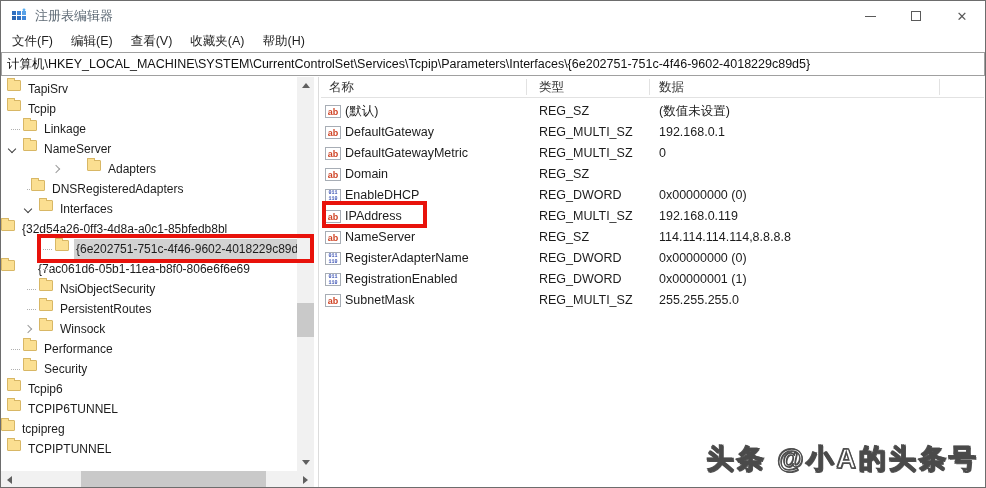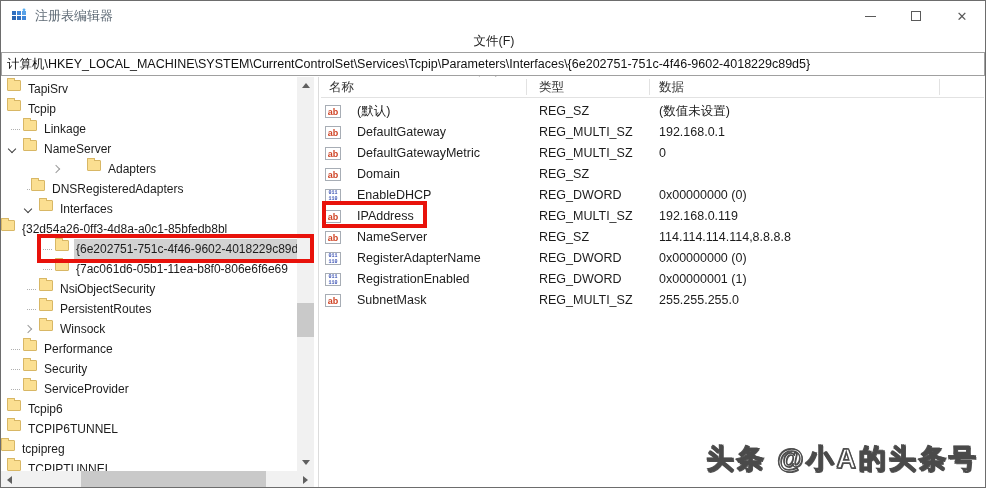--- a/index.html
+++ b/index.html
@@ -10,21 +10,21 @@
   .titlebar { position:absolute; left:0; top:0; right:0; height:30px; background:#fff; display:flex; align-items:center; }
   .app-icon { width:16px; height:16px; margin:0 8px 0 10px; position:relative; }
   .title-text { font-size:13px; color:#5f6b76; }
   .win-controls { position:absolute; right:0; top:0; height:30px; display:flex; }
   .win-btn { width:46px; height:30px; display:flex; align-items:center; justify-content:center; color:#5a5a5a; }
   .glyph-min { width:11px; height:1px; background:#5a5a5a; }
   .glyph-max { width:10px; height:10px; border:1px solid #5a5a5a; }
   .glyph-close { font-size:13px; color:#5a5a5a; line-height:1; }
 
   
-  .menubar { position:absolute; left:0; top:30px; right:0; height:21px; display:flex; align-items:center; padding-left:2px; background:#fff;flex-direction:column; }
+  .menubar { position:absolute; left:0; top:30px; right:0; height:21px; display:flex; align-items:center; padding-left:2px; background:#fff; }
   .menu-item { font-size:12.5px; color:#1f1f1f; padding:0 9px; height:21px; line-height:21px; }
 
   
   .addressbar { position:absolute; left:0; top:51px; right:0; height:24px; border:1px solid #a0a0a0; background:#fff; line-height:22px; font-size:12.5px; color:#111; padding-left:5px; white-space:nowrap; overflow:hidden; }
 
   
   .divider { position:absolute; left:317px; top:76px; bottom:0; width:1px; background:#dcdcdc; }
 
   
   .tree { position:absolute; left:0; top:76px; width:296px; height:394px; overflow:hidden; padding-top:2px; background:#fff; }
@@ -52,21 +52,21 @@
 
   
   .list-header { position:absolute; left:320px; top:76px; right:1px; height:21px; border-bottom:1px solid #e2e2e2; background:#fff; font-size:12.5px; color:#333; }
   .col-label { position:absolute; top:0; line-height:20px; }
   .col-sep { position:absolute; top:2px; bottom:2px; width:1px; background:#e2e2e2; }
   .list-body { position:absolute; left:320px; top:97px; right:1px; padding-top:3px; background:#fff; }
   .list-row { position:relative; height:21px; line-height:21px; font-size:12.5px; color:#1c1c1c; white-space:nowrap; }
   .vicon { position:absolute; left:4px; top:4px; width:16px; height:13px; border:1px solid #a7adb5; background:#fff; text-align:center; }
   .vicon.str { color:#cf4426; font-weight:bold; font-size:9px; line-height:12px; }
   .vicon.dw { color:#3c53b4; font-weight:bold; font-size:5px; line-height:6px; font-family:"Liberation Mono","DejaVu Sans Mono",monospace; }
-  .cell-name { margin-left:36px; }
+  .cell-name { margin-left:24px; }
   .cell-type { position:absolute; left:218px; top:0; }
   .cell-data { position:absolute; left:338px; top:0; }
 
   
   .red-box { position:absolute; border:4px solid #e8120b; z-index:50; }
   #red-box-tree { left:36px; top:233px; width:277px; height:29px; }
   #red-box-list { left:321px; top:200px; width:105px; height:27px; }
 
   
   .watermark { position:absolute; right:6px; bottom:10px; z-index:60; font-size:27px; font-weight:bold; letter-spacing:3px; color:#ffffff; -webkit-text-stroke:1.3px #4a4a4a; text-shadow:1px 1px 0 #5a5a5a, -1px -1px 0 #5a5a5a; }
@@ -149,21 +149,21 @@
       <div class="tree-row" style="">
         <span class="stub" style="left: 42px;"></span>
     <span class="folder"></span>
     <span class="tree-label">{32d54a26-0ff3-4d8a-a0c1-85bfedb8bl</span>
   </div>
       <div class="tree-row" style="padding-left: 54px;">
         <span class="stub" style="left: 42px;"></span>
     <span class="folder"></span>
     <span class="tree-label selected">{6e202751-751c-4f46-9602-4018229c89d5}</span>
   </div>
-      <div class="tree-row" style="padding-left: 54px;">
+      <div class="tree-row" style=" gap: 16px;">
         <span class="stub" style="left: 42px;"></span>
     <span class="folder"></span>
     <span class="tree-label">{7ac061d6-05b1-11ea-b8f0-806e6f6e69</span>
   </div>
       <div class="tree-row" style="padding-left: 38px;">
         <span class="stub" style="left: 26px;"></span>
     <span class="folder"></span>
     <span class="tree-label">NsiObjectSecurity</span>
   </div>
       <div class="tree-row" style="padding-left: 38px;">
@@ -178,25 +178,20 @@
   </div>
       <div class="tree-row" style="padding-left: 22px;">
         <span class="stub" style="left: 10px;"></span>
     <span class="folder"></span>
     <span class="tree-label">Performance</span>
   </div>
       <div class="tree-row" style="padding-left: 22px;">
         <span class="stub" style="left: 10px;"></span>
     <span class="folder"></span>
     <span class="tree-label">Security</span>
-  </div>
-      <div class="tree-row" style="padding-left: 22px;">
-        <span class="stub" style="left: 10px;"></span>
-    <span class="folder"></span>
-    <span class="tree-label">ServiceProvider</span>
   </div>
       <div class="tree-row" style="padding-left: 6px;">
     <span class="folder"></span>
     <span class="tree-label">Tcpip6</span>
   </div>
       <div class="tree-row" style="padding-left: 6px;">
     <span class="folder"></span>
     <span class="tree-label">TCPIP6TUNNEL</span>
   </div>
       <div class="tree-row" style="">

